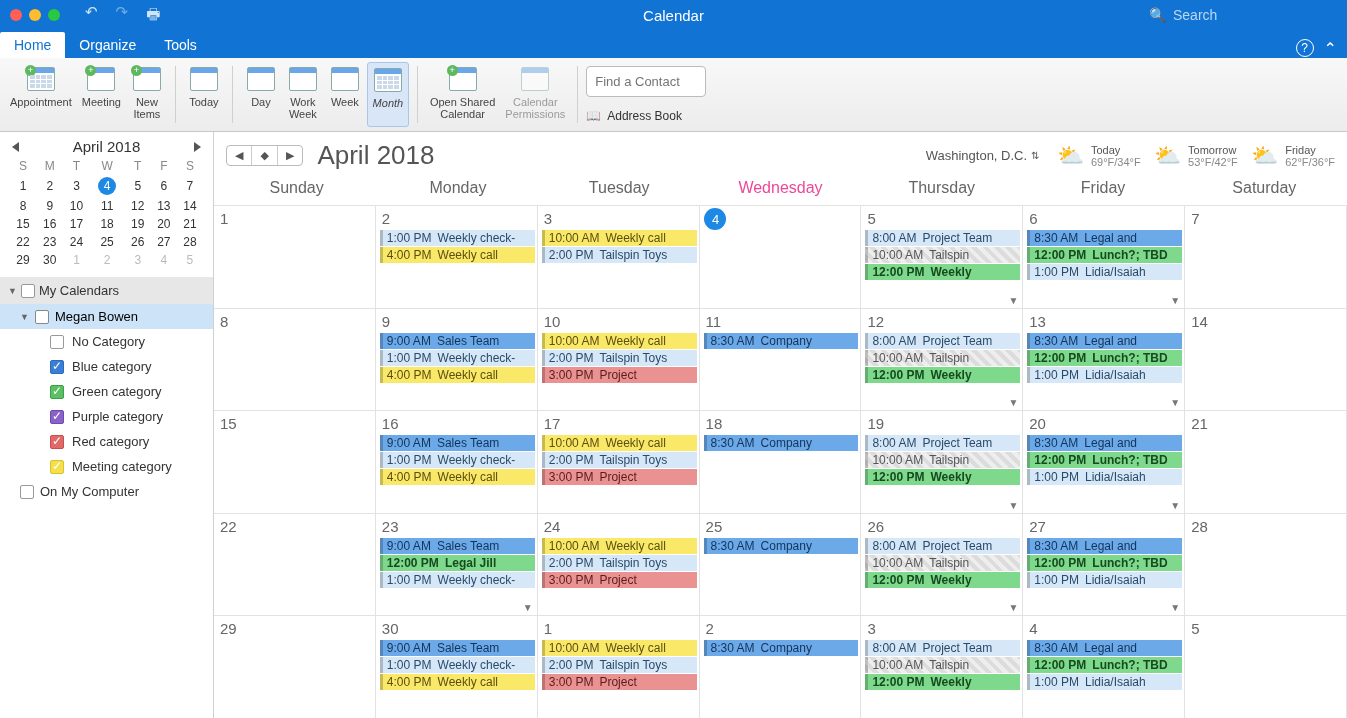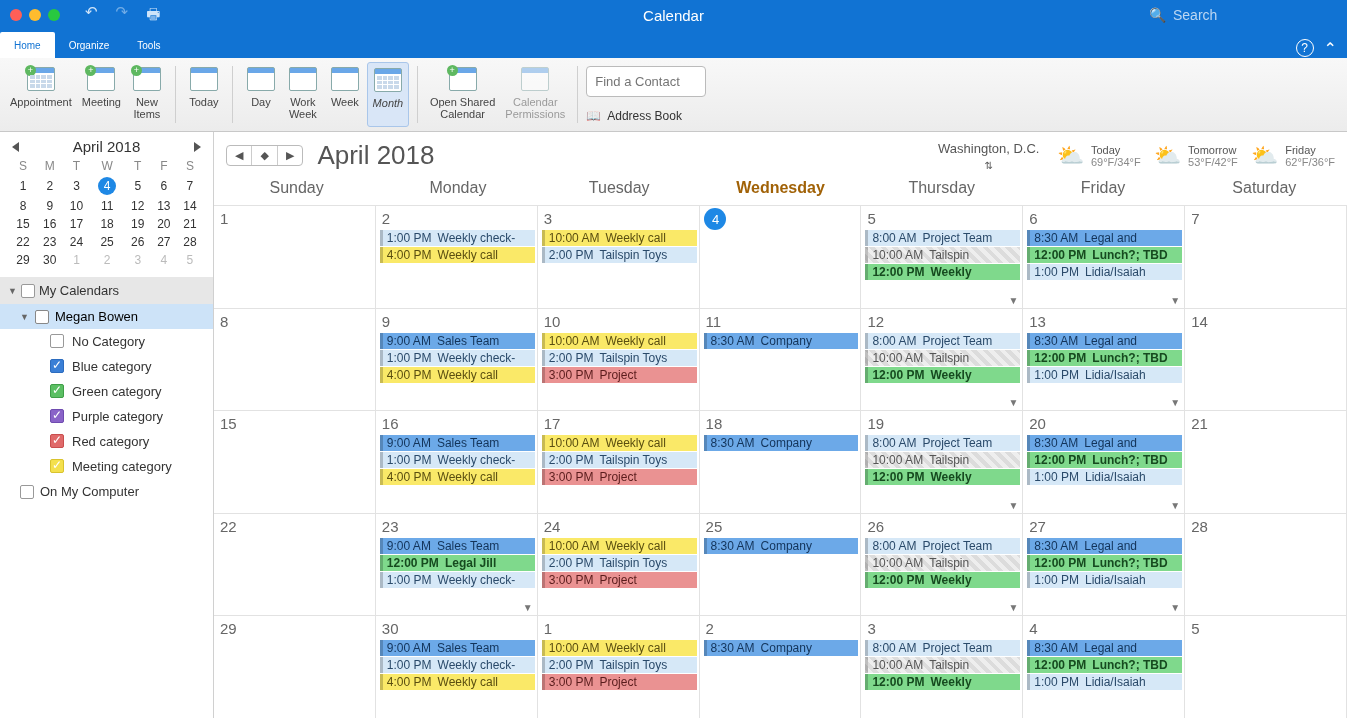--- a/index.html
+++ b/index.html
@@ -11,21 +11,21 @@
 .tdot { width:12px; height:12px; border-radius:50%; }
 .tdot.r{background:#ff5f57;} .tdot.y{background:#febc2e;} .tdot.g{background:#28c840;}
 .tb-icons { margin-left:25px; display:flex; gap:18px; color:#cfe4f9; font-size:15px; }
 .tb-title { position:absolute; left:50%; transform:translateX(-50%); font-size:15px; }
 .tb-search { margin-left:auto; display:flex; align-items:center; gap:6px; margin-right:14px; }
 .tb-search input { background:transparent; border:none; outline:none; color:#fff; font-size:14px; width:160px; }
 .tb-search input::placeholder { color:#bcd7f3; }
 
 
 .tabs { background:#1173d3; height:28px; display:flex; align-items:flex-end; position:relative; }
-.tab { height:26px; padding:0 14px; display:flex; align-items:center; color:#fff; font-size:10px; cursor:pointer; }
+.tab { height:26px; padding:0 14px; display:flex; align-items:center; color:#fff; font-size:14px; cursor:pointer; }
 .tab.active { background:#fff; color:#1173d3; border-radius:2px 2px 0 0; }
 .tabs-right { margin-left:auto; margin-right:10px; display:flex; gap:10px; color:#fff; font-size:16px; }
 .help-circle { width:18px; height:18px; border:1.5px solid #fff; border-radius:50%; display:flex; align-items:center; justify-content:center; font-size:12px; }
 
 
 .ribbon { background:linear-gradient(#f8f8f8,#ececec); border-bottom:1px solid #c8c8c8; height:74px; display:flex; padding:4px 6px; gap:2px; }
 .rbsep { width:1px; background:#cfcfcf; margin:4px 6px; }
 .rbtn { display:flex; flex-direction:column; align-items:center; justify-content:flex-start; padding:2px 4px; gap:2px; font-size:11px; color:#444; text-align:center; min-width:40px; cursor:pointer; border-radius:3px; }
 .rbtn.active { background:#d9e6f7; border:1px solid #a9c6ea;font-style:italic; }
 .ric { width:32px; height:30px; display:flex; align-items:center; justify-content:center; position:relative; }
@@ -50,43 +50,43 @@
 .mini { width:100%; padding:0 10px 8px; }
 .mini table { width:100%; border-collapse:collapse; font-size:12px; }
 .mini th { color:#888; font-weight:400; padding:2px; }
 .mini td { text-align:center; padding:2px 0; cursor:pointer; }
 .mini td.other { color:#bbb; }
 .mini td.today span { background:#1e88e5; color:#fff; border-radius:50%; display:inline-block; width:18px; height:18px; line-height:18px; }
 .caltree { flex:1; overflow:auto; }
 .tree-hd { background:#e7e7e7; padding:6px 8px; display:flex; align-items:center; gap:4px; }
 .tree-item { padding:5px 8px 5px 20px; display:flex; align-items:center; gap:6px; }
 .tree-item.sel { background:#cde3f8; }
-.tree-sub { padding:5px 8px 5px 50px; display:flex; align-items:flex-start; gap:8px; }
+.tree-sub { padding:5px 8px 5px 50px; display:flex; align-items:flex-end; gap:8px; }
 .chk { width:14px; height:14px; border:1px solid #999; border-radius:2px; display:inline-block; background:#fff; position:relative; }
 .chk.on::after { content:"✓"; position:absolute; top:-2px; left:1px; font-size:12px; color:#fff; }
 .chk.blue{background:#3a7fd6;border-color:#2c6cbf;} .chk.green{background:#5bbf63;border-color:#3f9e47;}
 .chk.orange{background:#e8972f;border-color:#c77c1d;} .chk.purple{background:#8a63c8;border-color:#6f4bb0;}
 .chk.red{background:#e06a6a;border-color:#c94e4e;} .chk.yellow{background:#f4e04d;border-color:#d9c32d;}
 .tri { font-size:9px; color:#666; }
 
 
 .calview { flex:1; display:flex; flex-direction:column; background:#fff; overflow:hidden; }
 .calhdr { display:flex; align-items:center; padding:8px 12px 2px; }
 .nav-btns { display:flex; border:1px solid #bbb; border-radius:4px; overflow:hidden; }
 .nav-btns span { padding:3px 8px; font-size:11px; color:#555; border-right:1px solid #ccc; cursor:pointer; }
 .nav-btns span:last-child{border:none;}
 .calhdr h1 { font-size:26px; font-weight:300; margin-left:14px; color:#555; }
-.loc { margin-left:auto; font-size:13px; color:#555; display:flex; align-items:center; gap:4px;flex-direction:column; }
+.loc { margin-left:auto; font-size:13px; color:#555; display:flex; align-items:center; gap:4px; }
 .weather { display:flex; gap:14px; margin-left:18px; }
 .wday { display:flex; align-items:center; gap:6px; font-size:11px; color:#555; }
 .wic { font-size:22px; }
 
 .dow-row { display:grid; grid-template-columns:repeat(7,1fr); padding:0 2px; }
 .dow { text-align:center; padding:6px 0 8px; font-size:16px; color:#666; }
-.dow.today { color:#a16207; font-weight:700; }
+.dow.today { color:#ec4899; font-weight:400; }
 
 .grid { flex:1; display:grid; grid-template-columns:repeat(7,1fr); grid-auto-rows:minmax(98px,1fr); overflow:auto; }
 .cell { border-top:1px solid #e2e2e2; border-right:1px solid #e2e2e2; padding:2px 2px 2px 4px; position:relative; font-size:12px; }
 .cell .num { font-size:15px; color:#666; padding:2px 0 2px 2px; }
 .cell .num.badge { background:#1e88e5; color:#fff; border-radius:50%; width:22px; height:22px; display:inline-flex; align-items:center; justify-content:center; font-size:13px; }
 .ev { margin:1px 0; padding:1px 4px; display:flex; gap:6px; white-space:nowrap; overflow:hidden; font-size:12px; border-left:3px solid rgba(0,0,0,.2); }
 .ev.blue{background:#6ca9e8;color:#13345a;} .ev.ltblue{background:#d6e8f7;color:#2a4a6a;}
 .ev.yellow{background:#fae968;color:#5a4e10;} .ev.green{background:#7fd98c;color:#164a1f;font-weight:bold;}
 .ev.red{background:#ea9292;color:#5a1c1c;} .ev.striped{background:repeating-linear-gradient(45deg,#eee,#eee 4px,#dcdcdc 4px,#dcdcdc 8px);color:#555;}
 .more { position:absolute; bottom:2px; right:4px; color:#777; font-size:10px; }

